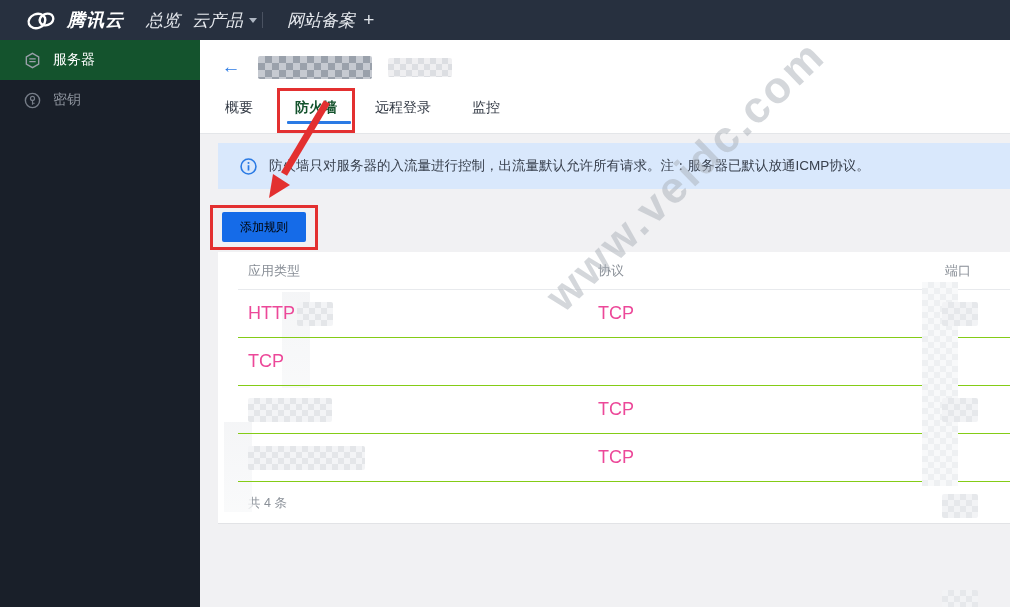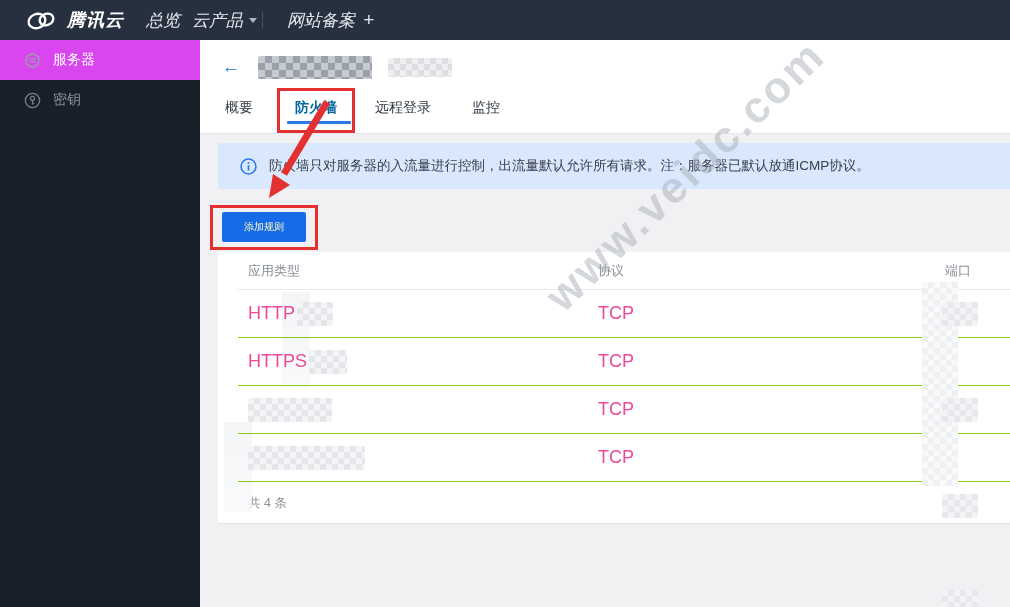--- a/index.html
+++ b/index.html
@@ -12,43 +12,43 @@
   .brand-name { color:#fff; font-size:18px; font-weight:bold; letter-spacing:1px; }
   .nav-item { position:absolute; top:0; height:40px; display:flex; align-items:center; color:#e6e9ee; font-size:17px; cursor:pointer; }
   .nav-item .caret { width:0; height:0; border-left:4px solid transparent; border-right:4px solid transparent; border-top:5px solid #aeb6c2; margin-left:6px; }
   .nav-sep { position:absolute; left:262px; top:12px; width:1px; height:16px; background:#4a5261; }
   .nav-plus { position:absolute; left:363px; top:0; height:40px; display:flex; align-items:center; color:#dfe3e9; font-size:19px; cursor:pointer; }
 
   
   .sidebar { position:absolute; left:0; top:40px; width:200px; height:567px; background:#191f29; z-index:4; }
   .sidebar-header { height:55px; background:#262c38; color:#ffffff; font-size:15px; font-weight:bold; display:flex; align-items:center; padding-left:20px; letter-spacing:0.5px; }
   .side-item { height:40px; display:flex; align-items:center; padding-left:24px; gap:12px; color:#8b919b; font-size:14px; cursor:pointer; }
-  .side-item.active { background:#d946ef; color:#ffffff; }
+  .side-item.active { background:#14532d; color:#ffffff; }
   .side-item svg { flex:0 0 auto; }
 
   
   .page-header { position:absolute; left:200px; top:40px; width:810px; height:94px; background:#ffffff; border-bottom:1px solid #e4e6e9; z-index:1; }
   .content-bg { position:absolute; left:200px; top:134px; width:810px; height:473px; background:#f1f1f3; z-index:0; }
 
   .back-arrow { position:absolute; left:220px; top:56px; width:22px; height:22px; color:#2a7ae4; font-size:19px; font-weight:bold; cursor:pointer; z-index:2; line-height:22px; text-align:center; }
   .title-mosaic-1 { position:absolute; left:258px; top:56px; width:114px; height:23px; z-index:2;
     background:repeating-conic-gradient(#9aa1ab 0% 25%, #c6cad1 0% 50%) 0 0/14px 14px; border-radius:2px; }
   .title-mosaic-2 { position:absolute; left:388px; top:58px; width:64px; height:19px; z-index:2;
     background:repeating-conic-gradient(#dcdee2 0% 25%, #efeff1 0% 50%) 0 0/12px 12px; border-radius:2px; }
 
   .tab { position:absolute; top:99px; height:22px; font-size:14px; color:#333a45; cursor:pointer; z-index:2; white-space:nowrap; }
-  .tab.active { font-weight:bold; color:#0369a1; }
+  .tab.active { font-weight:bold; color:#14532d; }
   .tab-underline { position:absolute; left:287px; top:121px; width:64px; height:3px; background:#2a7ae4; border-radius:1px; z-index:2; }
 
   
   .banner { position:absolute; left:218px; top:143px; width:792px; height:46px; background:#d9e8fc; display:flex; align-items:center; padding-left:22px; gap:12px; z-index:1; }
   .banner-text { font-size:13.5px; color:#39414e; }
 
   
-  .add-rule-btn { position:absolute; left:222px; top:212px; width:84px; height:30px; background:#156be8; color:#fef9c3; font-size:10px; border:none; border-radius:2px; cursor:pointer; z-index:1; font-family:inherit; }
+  .add-rule-btn { position:absolute; left:222px; top:212px; width:84px; height:30px; background:#156be8; color:#000000; font-size:12px; border:none; border-radius:2px; cursor:pointer; z-index:1; font-family:inherit; }
 
   
   .table-card { position:absolute; left:218px; top:252px; width:792px; height:272px; background:#ffffff; border-bottom:1px solid #e2e3e6; z-index:1;padding-left:20px; }
   .t-row { display:grid; grid-template-columns:350px 347px 1fr; align-items:center; padding-left:10px; position:relative; }
   .t-head { height:38px; border-bottom:1px solid #e8eaed; color:#888e96; font-size:13px; }
   .t-body-row { height:48px; border-bottom:1px solid #84cc16; color:#ec4899; font-size:18px; }
   .t-cell { display:flex; align-items:center; gap:2px; }
   .t-footer { height:42px; display:flex; align-items:center; padding-left:10px; color:#8a9098; font-size:12.5px; }
 
   .mosaic-app { display:inline-block; height:24px; border-radius:2px;
@@ -171,24 +171,20 @@
     <span class="t-cell">
       <span>HTTP</span>
       <span class="mosaic-app" style="width:36px"></span>
     </span>
     <span>TCP</span>
     <span></span>
     <span class="port-block" style="top:12px"></span>
   </div>
 
   <div class="t-row t-body-row">
-    <span class="t-cell">
-      <span>HTTPS</span>
-      <span class="mosaic-app" style="width:38px"></span>
-    </span>
     <span>TCP</span>
     <span></span>
     <span class="port-block" style="top:60px"></span>
   </div>
 
   <div class="t-row t-body-row">
     <span class="t-cell">
       <span class="mosaic-app" style="width:84px"></span>
     </span>
     <span>TCP</span>

